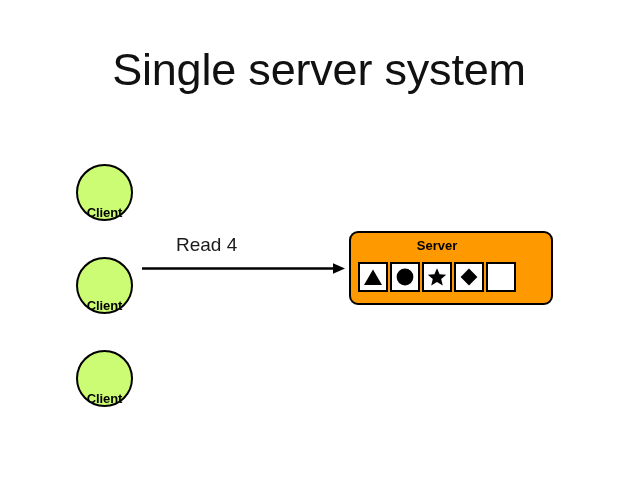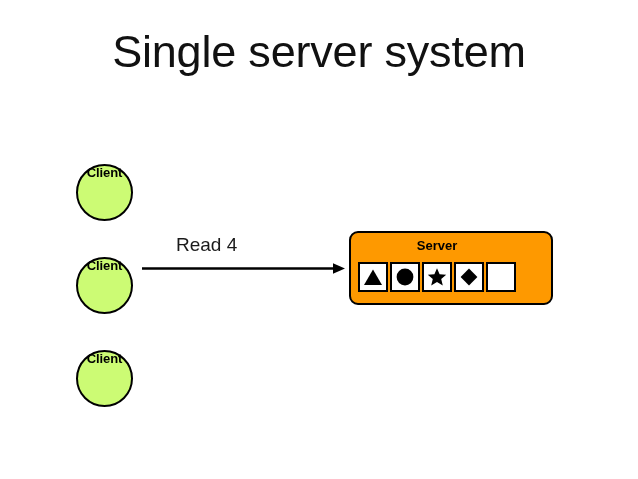--- a/index.html
+++ b/index.html
@@ -15,42 +15,42 @@
     width: 638px;
     height: 479px;
     background: #ffffff;
     overflow: hidden;
   }
 
   
   #slide-title {
     position: absolute;
     left: 0;
-    top: 26px;
+    top: 44px;
     width: 638px;
     text-align: center;
     font-size: 45px;
     line-height: 52px;
     font-weight: 400;
     color: #111111;
     letter-spacing: -0.2px;
     white-space: nowrap;
   }
 
   
   .client-node {
     position: absolute;
     width: 57px;
     height: 57px;
     border-radius: 50%;
     background: #ccfb74;
     border: 2px solid #000000;
     box-sizing: border-box;
     display: flex;
-    align-items: flex-start;
+    align-items: flex-end;
     justify-content: center;
   }
   .client-label {
     font-size: 13px;
     font-weight: bold;
     color: #000000;
     line-height: 1;
     letter-spacing: -0.1px;
   }
   #client-0 { left: 76px; top: 164px; }

